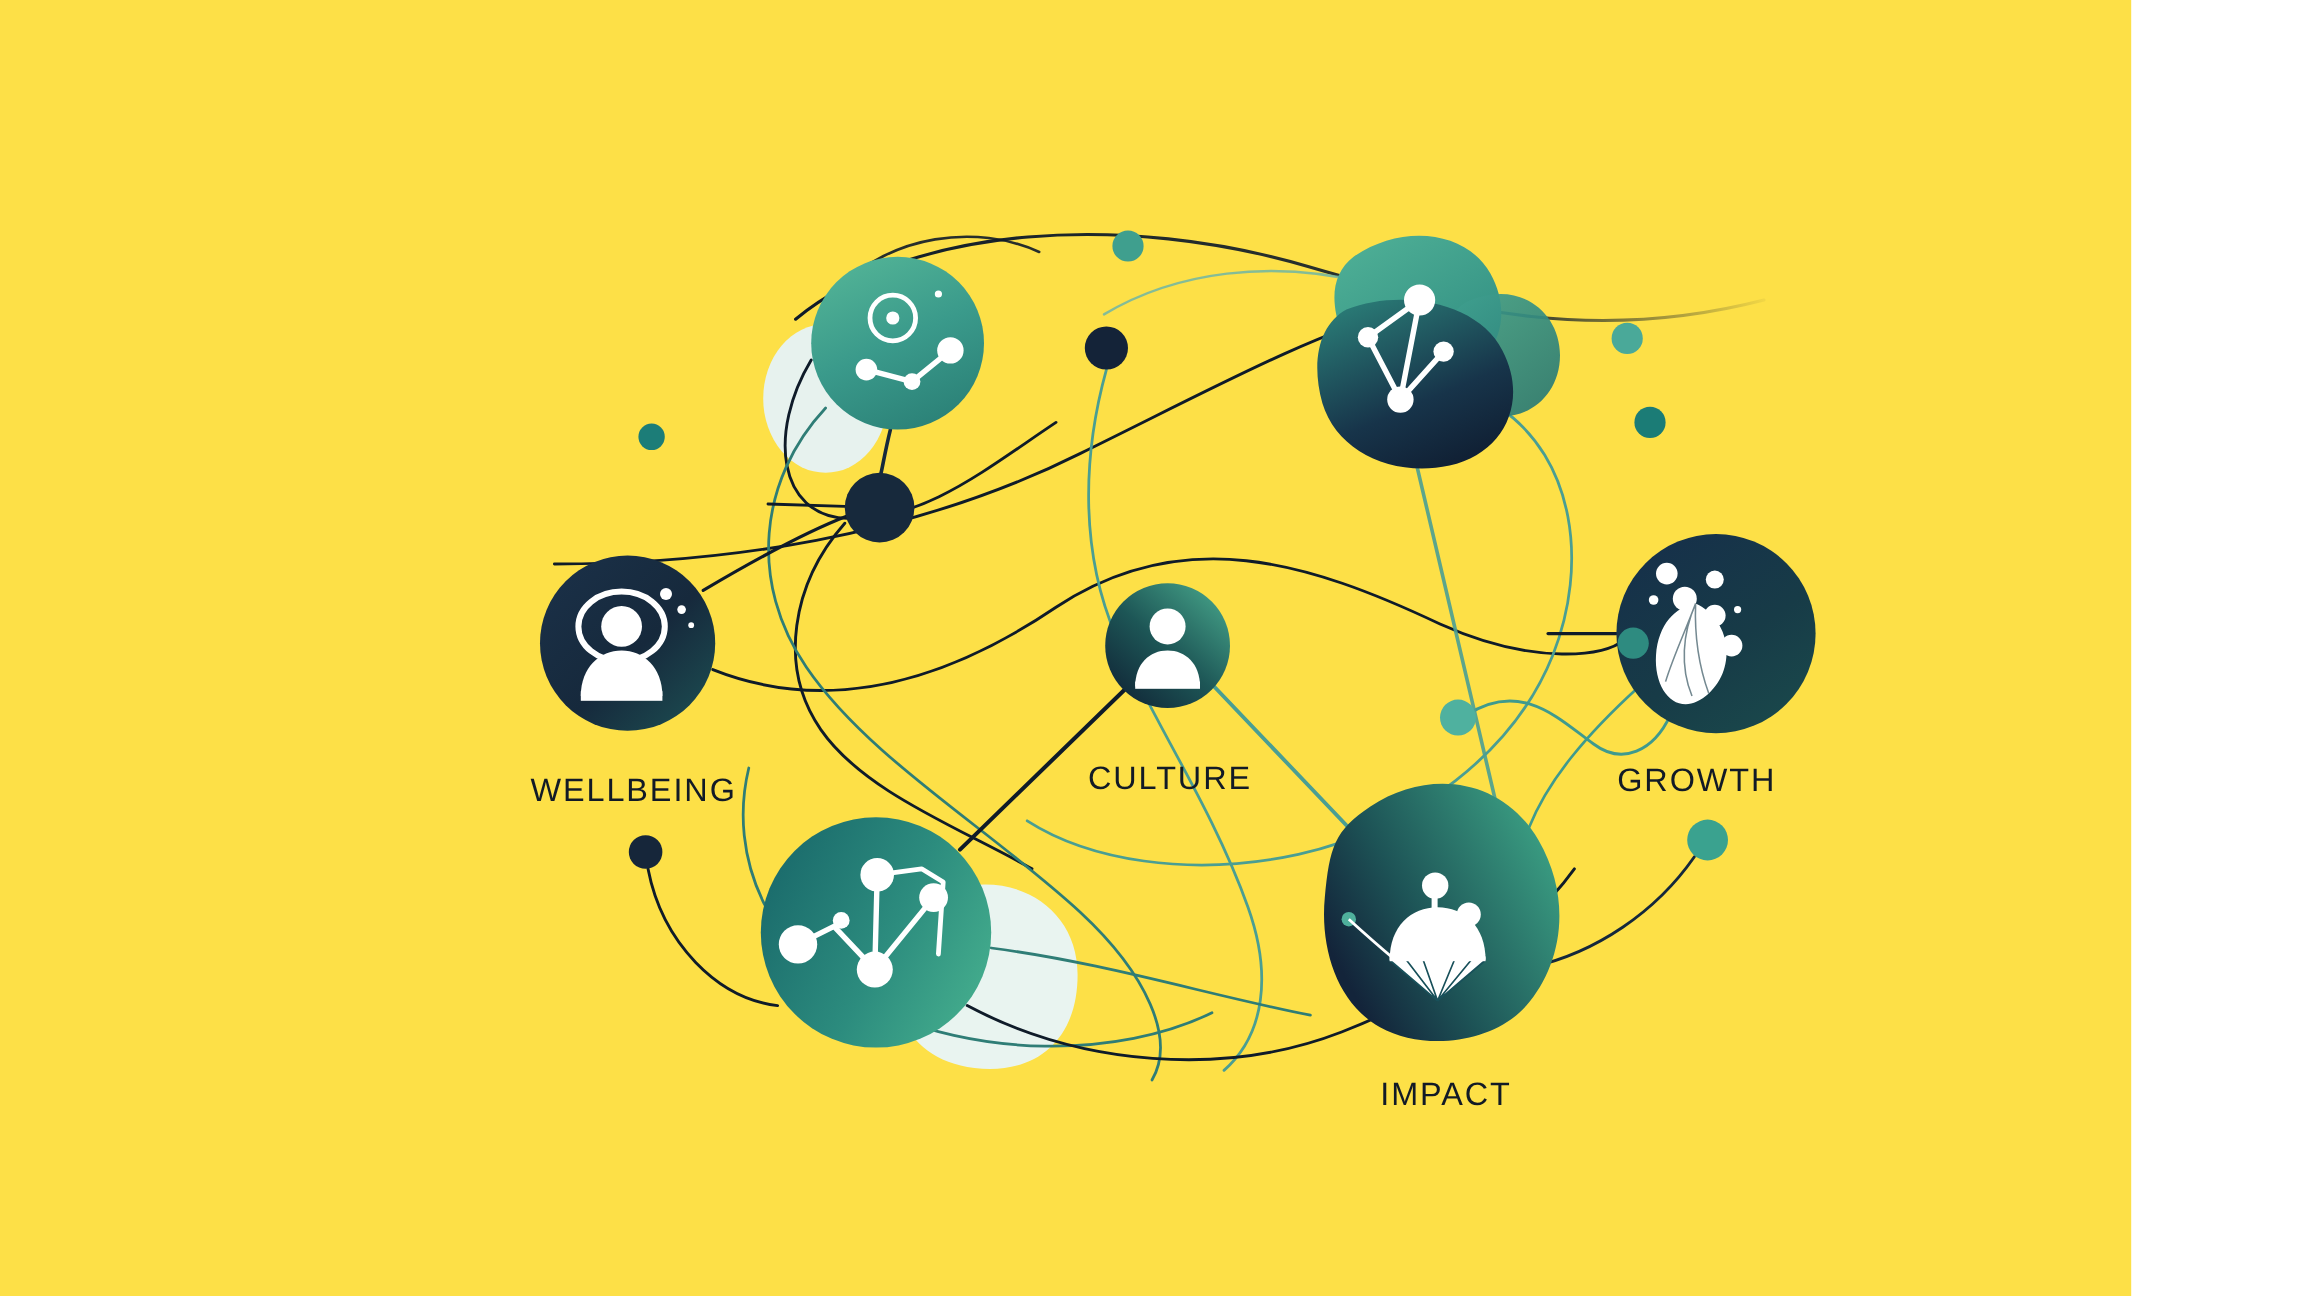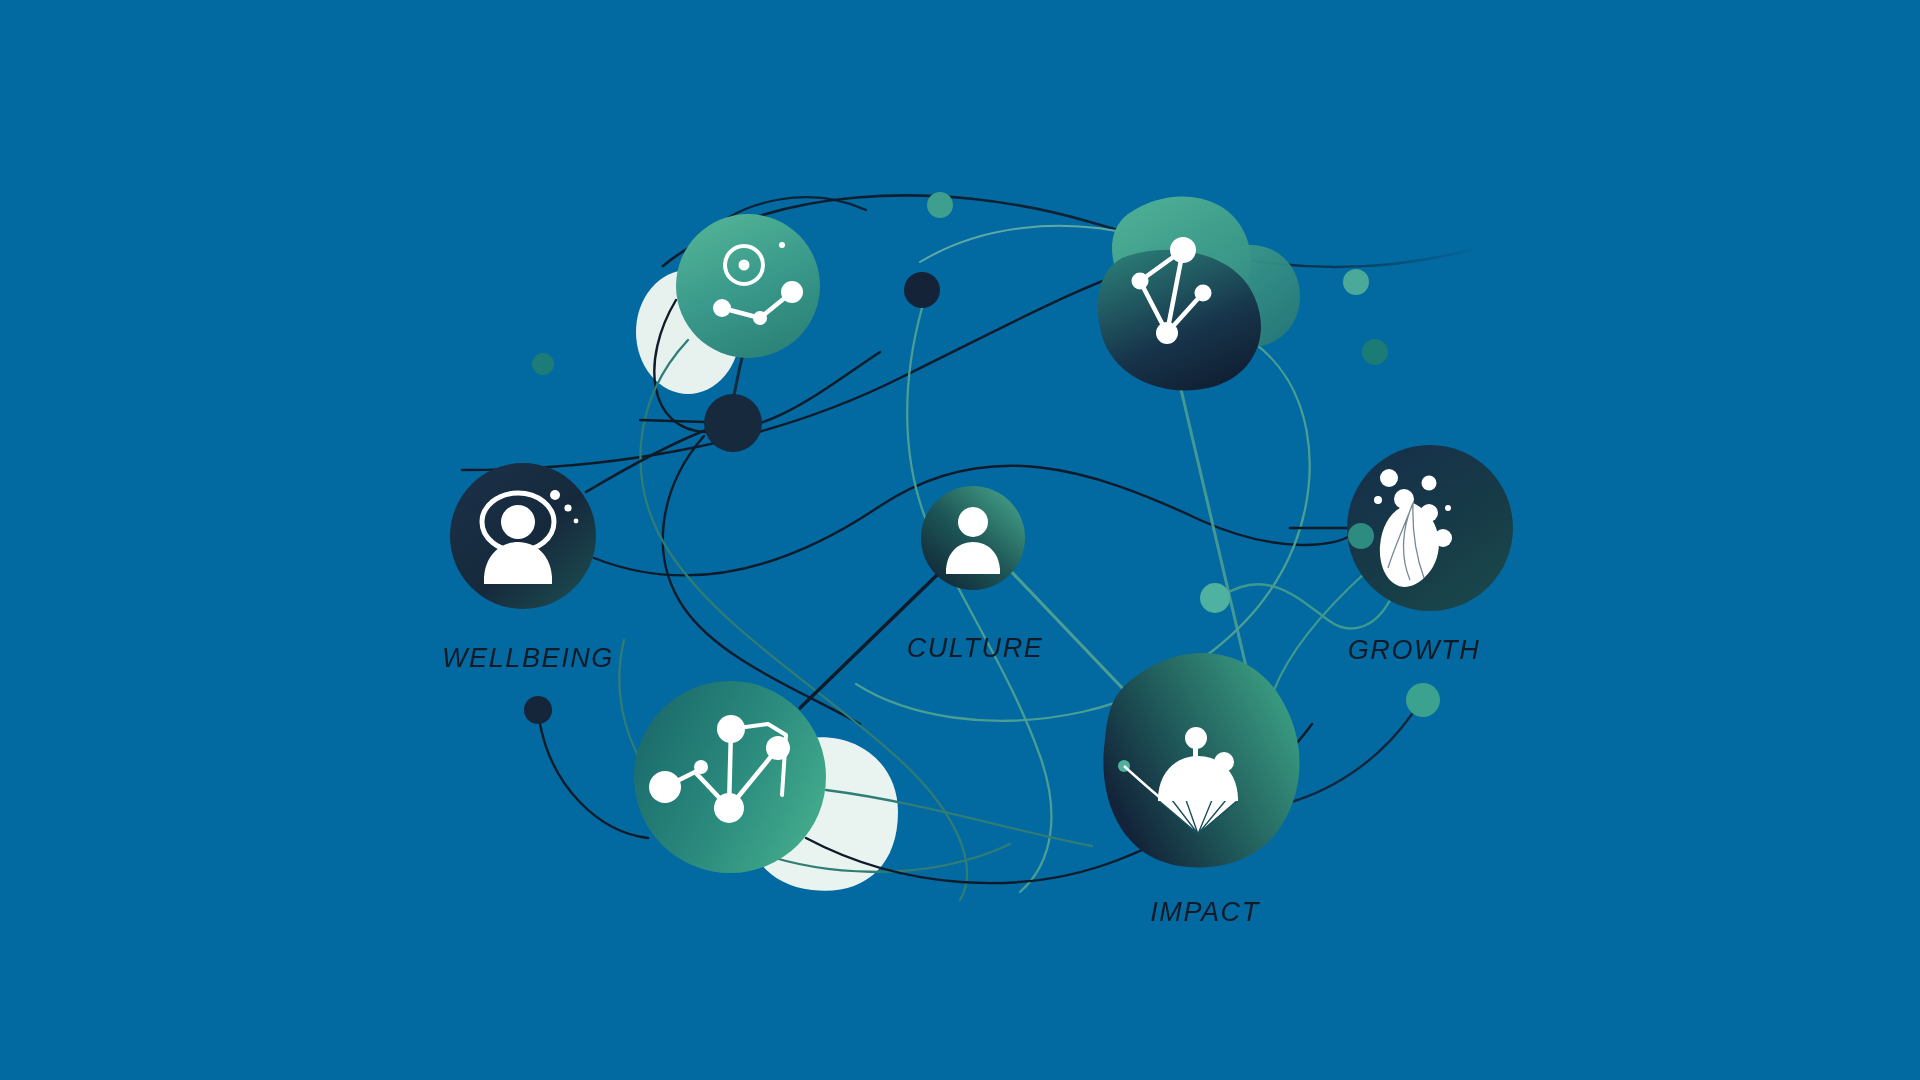--- a/index.html
+++ b/index.html
@@ -7,24 +7,23 @@
     margin: 0;
     padding: 0;
     width: 1920px;
     height: 1080px;
     overflow: hidden;
     background: #ffffff;
     font-family: "Liberation Sans", sans-serif;
   }
   #stage {
     position: relative;
-    width: 1920px;
+    width: 1776px;
     height: 1080px;
-    background: #0369a1;
-    font-style: italic;
+    background: #fde047;
   }
   #diagram {
     position: absolute;
     inset: 0;
     width: 1920px;
     height: 1080px;
     display: block;
   }
   .node-label {
     font-family: "Liberation Sans", sans-serif;

